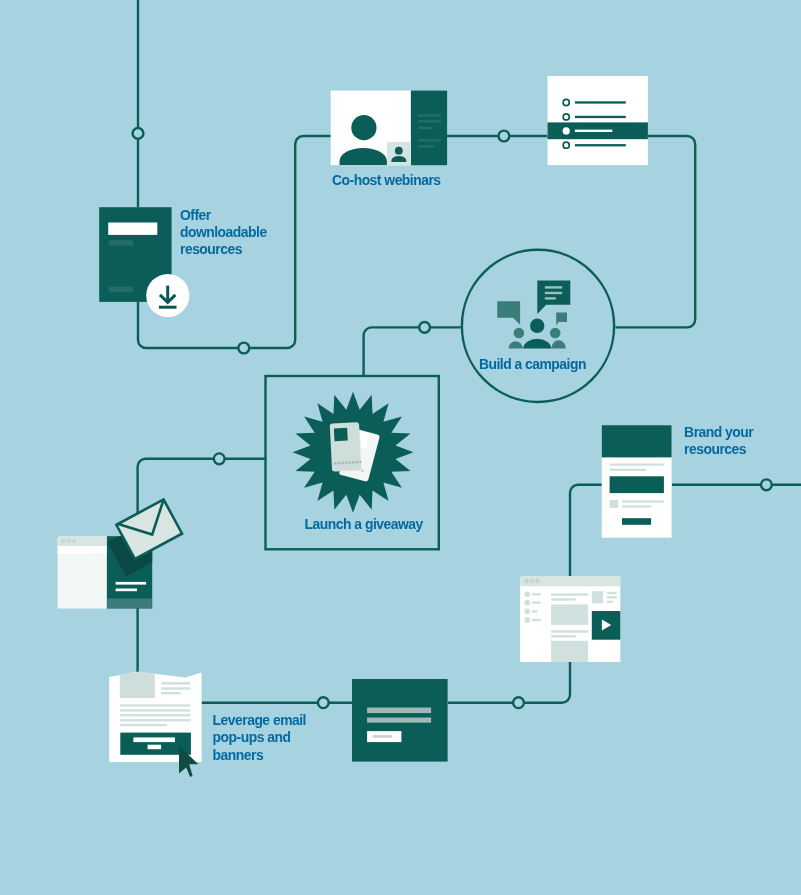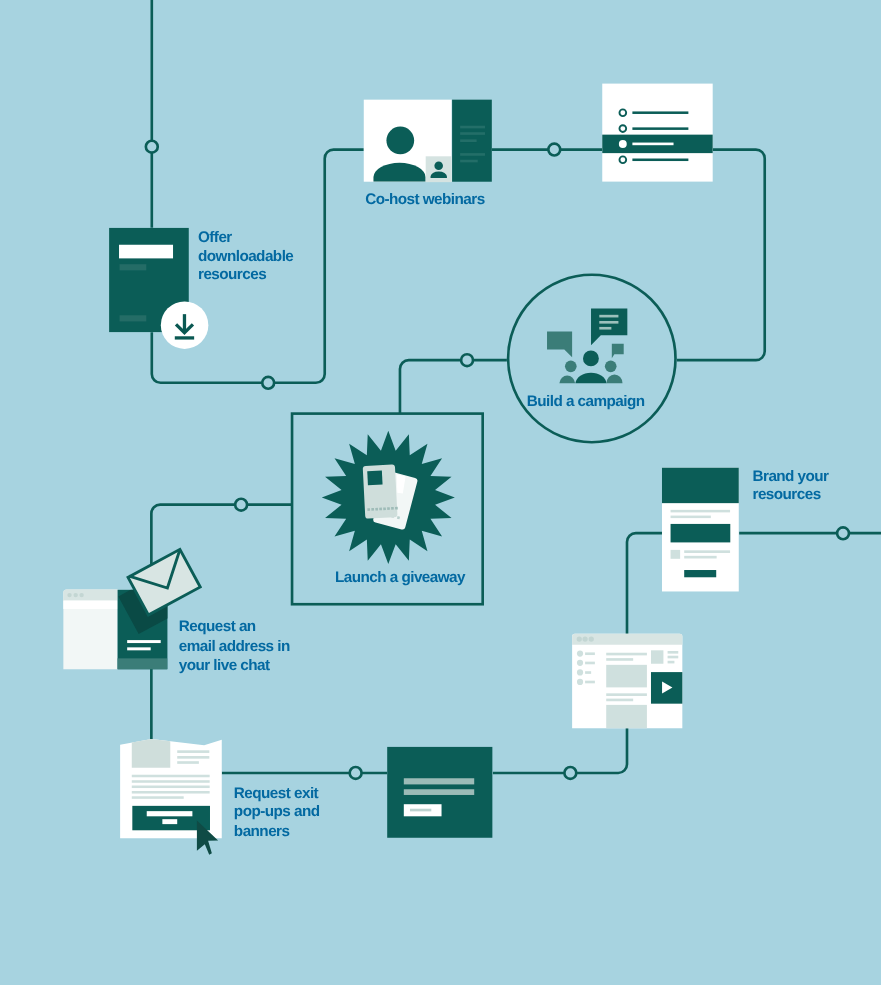--- a/index.html
+++ b/index.html
@@ -249,21 +249,18 @@
     <circle cx="766.4" cy="484.8" r="5.4"></circle>
   </g>
 </svg>
 
 <div class="lbl" style="left:180.0px;top:206.6px;">Offer
 downloadable
 resources</div>
 <div class="lbl" style="left:332.0px;top:171.8px;">Co-host webinars</div>
 <div class="lbl" style="left:478.9px;top:356.3px;">Build a campaign</div>
 <div class="lbl" style="left:292.6px;top:515.5px;margin-left:12px;">Launch a giveaway</div>
-<div class="lbl" style="left:162.5px;top:561.4px;">Request an
-email address in
-your live chat</div>
 <div class="lbl" style="left:684.1px;top:424.1px;">Brand your
 resources</div>
-<div class="lbl" style="left:212.6px;top:712.2px;">Request exit
+<div class="lbl" style="left:212.6px;top:712.2px;">Leverage email
 pop-ups and
 banners</div>
 </div>
 
 </body></html>

